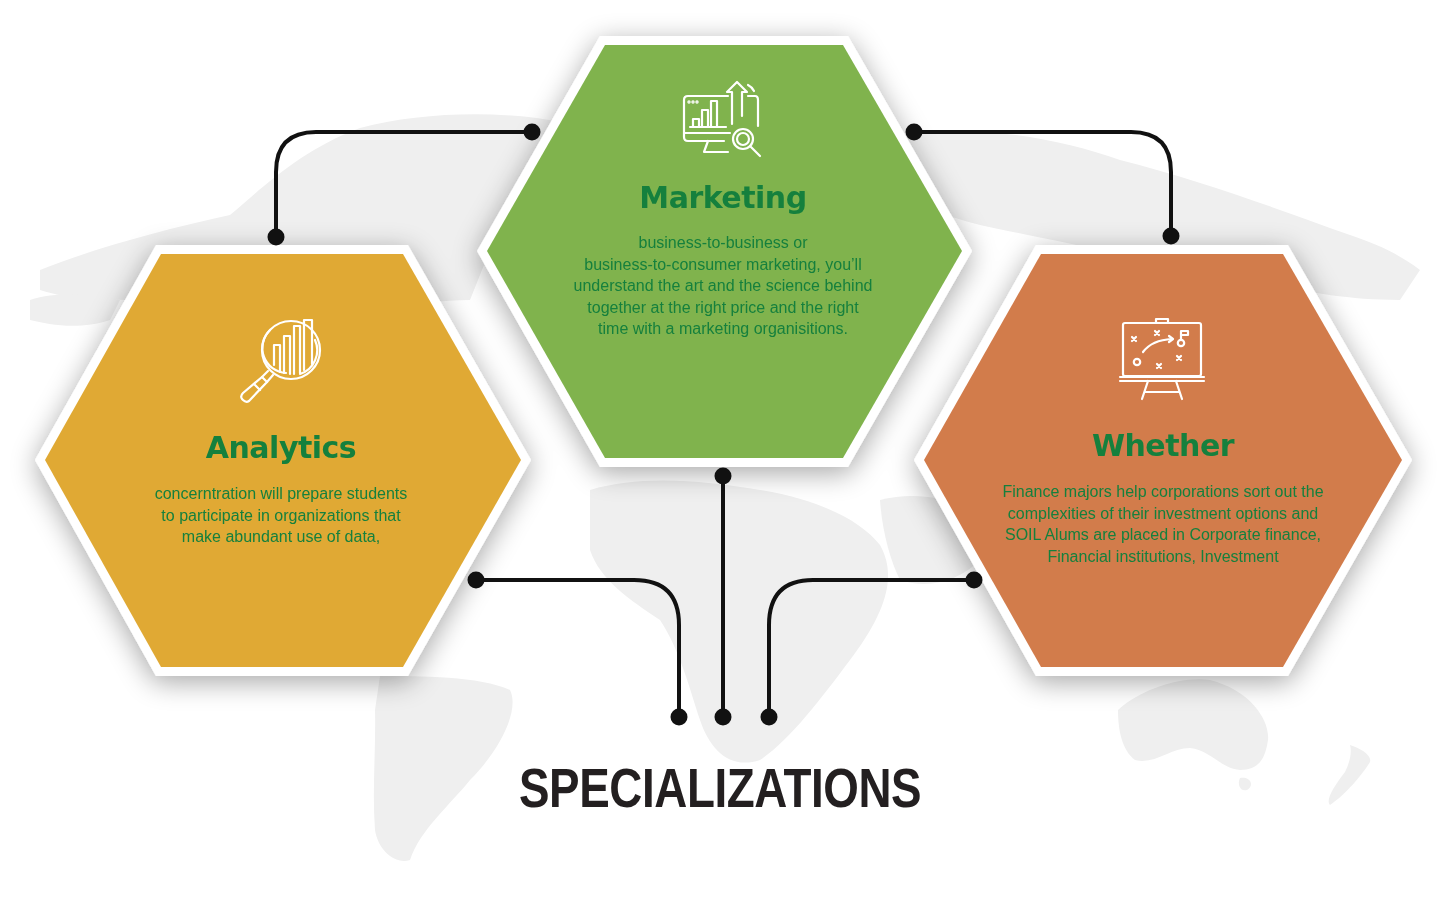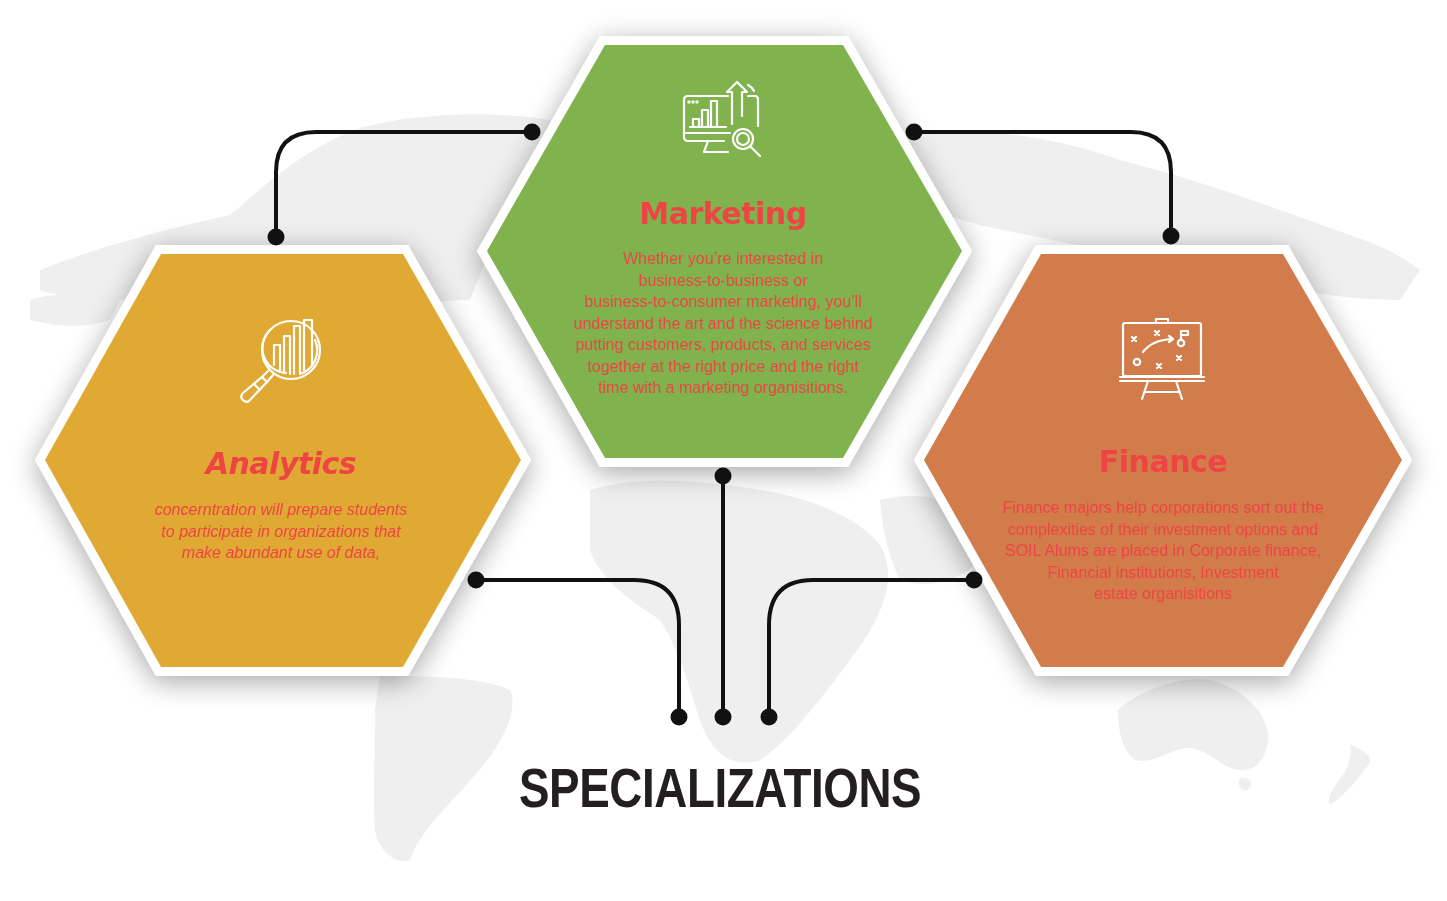--- a/index.html
+++ b/index.html
@@ -1,19 +1,19 @@
 <!DOCTYPE html>
 <html><head>
 <meta charset="utf-8">
 <style>
   html, body { margin: 0; padding: 0; background: #ffffff; }
   body { width: 1447px; height: 901px; position: relative; overflow: hidden; font-family: "Liberation Sans", sans-serif; }
   .stage { position: absolute; left: 0; top: 0; width: 1447px; height: 901px; }
   svg.bg { position: absolute; left: 0; top: 0; }
-  .hex-text { position: absolute; text-align: center; color: #ef4444; margin-top: 16px; }
+  .hex-text { position: absolute; text-align: center; color: #15803d; }
   .hex-title { font-family: "DejaVu Sans", sans-serif; font-weight: bold; font-size: 30px; letter-spacing: -0.5px; line-height: 36px; white-space: nowrap; }
   .hex-desc { font-family: "Liberation Sans", sans-serif; font-size: 16px; line-height: 21.5px; margin-top: 0; }
   .hex-desc div { white-space: nowrap; }
   .page-title {
     position: absolute; left: 519px; top: 760px; width: 414px; height: 56px;
     font-family: "Liberation Sans", sans-serif; font-weight: bold; font-size: 55px;
     color: #231f20; line-height: 56px; white-space: nowrap;
     transform-origin: left top; transform: scaleX(0.832); letter-spacing: -0.5px;
   }
 </style>
@@ -131,47 +131,44 @@
       <circle cx="1137" cy="362" r="3.2"></circle>
       <circle cx="1181" cy="343" r="3.2"></circle>
       <path d="M1181 340 L1181 331 L1188 331 L1188 335 L1181 335"></path>
       <path d="M1132 337 L1136 341 M1136 337 L1132 341"></path>
       <path d="M1155 331 L1159 335 M1159 331 L1155 335"></path>
       <path d="M1157 364 L1161 368 M1161 364 L1157 368"></path>
       <path d="M1177 356 L1181 360 M1181 356 L1177 360"></path>
     </g>
   </svg>
 
-  <div class="hex-text" style="left:110px; top:430px; width:342px;font-style:italic;">
+  <div class="hex-text" style="left:110px; top:430px; width:342px;">
     <div class="hex-title">Analytics</div>
     <div class="hex-desc" style="margin-top:17px;">
       <div>concerntration will prepare students</div>
       <div>to participate in organizations that</div>
       <div>make abundant use of data,</div>
     </div>
   </div>
 
   <div class="hex-text" style="left:533px; top:180px; width:380px;">
     <div class="hex-title">Marketing</div>
     <div class="hex-desc" style="margin-top:16px;">
-      <div>Whether you’re interested in</div>
       <div>business-to-business or</div>
       <div>business-to-consumer marketing, you’ll</div>
       <div>understand the art and the science behind</div>
-      <div>putting customers, products, and services</div>
       <div>together at the right price and the right</div>
       <div>time with a marketing organisitions.</div>
     </div>
   </div>
 
   <div class="hex-text" style="left:978px; top:428px; width:370px;">
-    <div class="hex-title">Finance</div>
+    <div class="hex-title">Whether</div>
     <div class="hex-desc" style="margin-top:17px;">
       <div>Finance majors help corporations sort out the</div>
       <div>complexities of their investment options and</div>
       <div>SOIL Alums are placed in Corporate finance,</div>
       <div>Financial institutions, Investment</div>
-      <div>estate organisitions</div>
     </div>
   </div>
 
   <div class="page-title">SPECIALIZATIONS</div>
 </div>
 
 </body></html>

